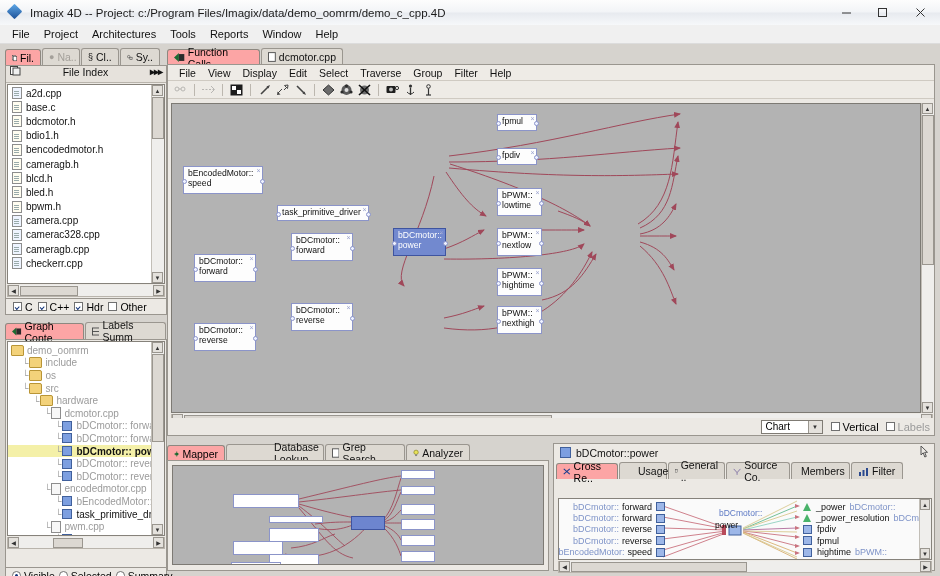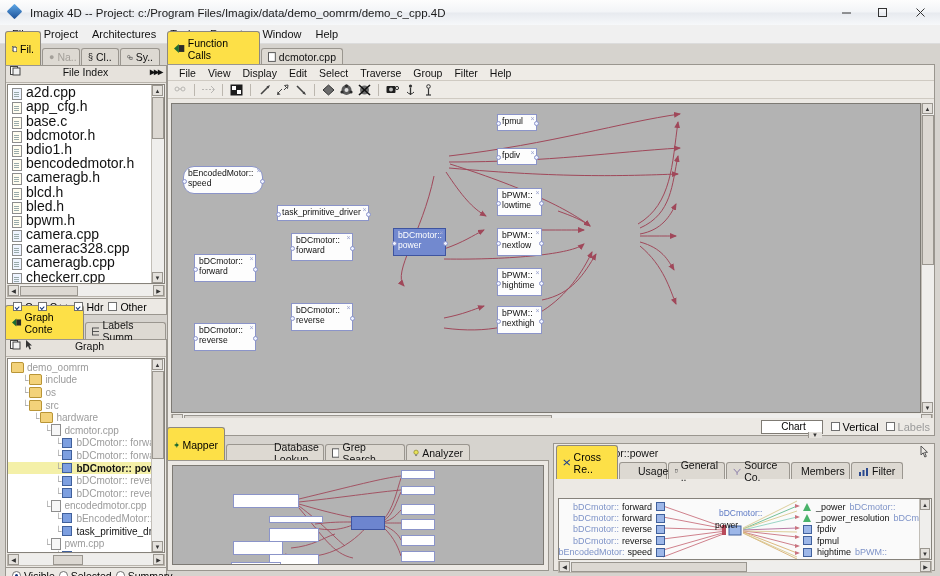--- a/index.html
+++ b/index.html
@@ -55,42 +55,42 @@
   }
 
   
   .tabstrip{display:flex;align-items:flex-end;height:18px;}
   .tab{
     height:17px;display:flex;align-items:center;gap:3px;
     padding:0 6px;font-size:10.5px;color:#111;
     background:#ddd9d2;border:1px solid #9a968f;border-bottom:none;
     border-radius:3px 3px 0 0;margin-right:1px;box-sizing:border-box;
   }
-  .tab.active{background:#fde047;color:#000;height:34px;border-color:#8d8880;}
+  .tab.active{background:#fca5a5;color:#000;height:16px;border-color:#8d8880;}
   .tab.disabled{color:#a4a09a;}
 
   
   .leftcol{
     position:absolute;left:5px;top:3px;width:162px;height:524px;
   }
   .panel{
     background:#ece9e4;border:1px solid #9a968f;box-sizing:border-box;
   }
   .panelhdr{
     height:16px;display:flex;
     background:#e6e2dc;border-bottom:1px solid #b9b4ac;
     font-size:10.5px;color:#111;position:relative;
   }
   .panelhdr .ttl{flex:1;text-align:center;font-size:10.5px;}
   .listbox{
     background:#fff;border:1px solid #86827b;box-sizing:border-box;
     overflow:hidden;position:relative;
   }
   .lrow{
-    display:flex;align-items:flex-end;height:14.2px;padding-left:4px;font-size:14px;
+    display:flex;align-items:center;height:14.2px;padding-left:4px;font-size:10px;
     color:#111;white-space:nowrap;
   }
   .fileicon{
     width:8px;height:10px;margin-right:4px;background:#fdfdfd;
     border:1px solid #8d8d8d;position:relative;flex:none;
   }
   .fileicon.c{background:#eef4ff;}
   .fileicon.h{background:#fffdf0;}
   .fileicon:after{
     content:"";position:absolute;left:1px;top:3px;width:5px;height:1px;background:#9aa;
@@ -328,24 +328,20 @@
           <div style="margin-right:4px;font-size:10px;color:#111;letter-spacing:-1px;font-weight:bold;">▸▸▸</div>
         </div>
         <div class="listbox" style="height:200px;margin:1px;">
           <div id="filelist" style="padding-top:1px;">
               <div class="lrow">
                 <div class="fileicon c"></div>
                 <span>a2d.cpp</span>
               </div>
               <div class="lrow">
                 <div class="fileicon h"></div>
-                <span>app_cfg.h</span>
-              </div>
-              <div class="lrow">
-                <div class="fileicon h"></div>
                 <span>base.c</span>
               </div>
               <div class="lrow">
                 <div class="fileicon h"></div>
                 <span>bdcmotor.h</span>
               </div>
               <div class="lrow">
                 <div class="fileicon h"></div>
                 <span>bdio1.h</span>
               </div>
@@ -421,30 +417,20 @@
         <div class="tab" style="width:82px;">
           <svg width="9" height="9" viewBox="0 0 9 9">
               <rect x="0.5" y="0.5" width="8" height="8" fill="none" stroke="#444"></rect>
               <line x1="0.5" y1="4.5" x2="8.5" y2="4.5" stroke="#444"></line>
             </svg>
           <span>Labels Summ</span>
         </div>
       </div>
 
       <div class="panel" style="height:229px;">
-        <div class="panelhdr">
-          <svg width="11" height="10" viewBox="0 0 11 10" style="margin-left:4px;">
-              <rect x="0.5" y="0.5" width="7" height="8" fill="#fff" stroke="#444"></rect>
-              <rect x="3" y="2" width="7" height="7" fill="#f0f0f0" stroke="#444"></rect>
-            </svg>
-          <svg width="10" height="10" viewBox="0 0 10 10" style="margin-left:4px;">
-              <path d="M1,0 L1,8 L3,6 L4.5,9.5 L6,9 L4.5,5.5 L7,5.5 Z" fill="#333"></path>
-            </svg>
-          <div class="ttl" style="margin-left:-22px;">Graph</div>
-        </div>
         <div class="listbox" style="height:195px;margin:1px;">
           <div id="treelist" style="padding-top:2px;">
               <div class="trow" style="padding-left: 3px;">
                 <div class="tfolder"></div>
                 <span class="dim">demo_oomrm</span>
               </div>
               <div class="trow" style="padding-left: 14px;">
                 <span class="tline">└</span>
                 <div class="tfolder"></div>
                 <span class="dim">include</span>
@@ -699,21 +685,21 @@
 
               <path d="M466,120 C500,100 500,60 506,18"></path>
               <path d="M468,124 C500,110 500,80 506,52"></path>
               <path d="M468,130 C490,126 498,112 504,100"></path>
               <path d="M468,132 C490,132 498,132 504,132"></path>
               <path d="M468,138 C490,144 496,156 502,166"></path>
               <path d="M468,142 C492,162 498,186 504,200"></path>
             </g>
           </svg>
           <div id="gnodes">
-              <div class="gnode" style="left: 11px; top: 62px; width: 80px; height: 28px; border-radius: 11px;">
+              <div class="gnode" style="left: 11px; top: 62px; width: 80px; height: 28px;">
                 <div>bEncodedMotor::</div>
                 <div>speed</div>
                 <span class="px">×</span>
                 <span class="dotl"></span>
                 <span class="dotr"></span>
               </div>
               <div class="gnode" style="left: 105px; top: 101px; width: 92px; height: 16px;">
                 <div>task_primitive_driver</div>
                 <span class="px">×</span>
                 <span class="dotl"></span>
@@ -802,21 +788,21 @@
           <div class="sthumb" style="height:150px;margin-top:1px;"></div>
           <div class="sbtn" style="position:absolute;bottom:0;width:11px;">▼</div>
         </div>
         <div class="hscroll" style="position:absolute;left:3px;top:349px;width:762px;">
           <div class="sbtn">◀</div>
           <div class="sthumb" style="width:368px;height:10px;margin-left:1px;"></div>
           <div class="sbtn" style="position:absolute;right:0;">▶</div>
         </div>
 
         <div class="statusrow">
-          <div class="combo" style="margin-left:auto;width:62px;flex-direction:column;">
+          <div class="combo" style="margin-left:auto;width:62px;">
             <span>Chart</span>
             <span class="arrow">▼</span>
           </div>
           <div class="chk" style="margin-left:8px;"></div>
           <span>Vertical</span>
           <div class="chk" style="margin-left:7px;"></div>
           <span class="dim">Labels</span>
         </div>
       </div>
 

